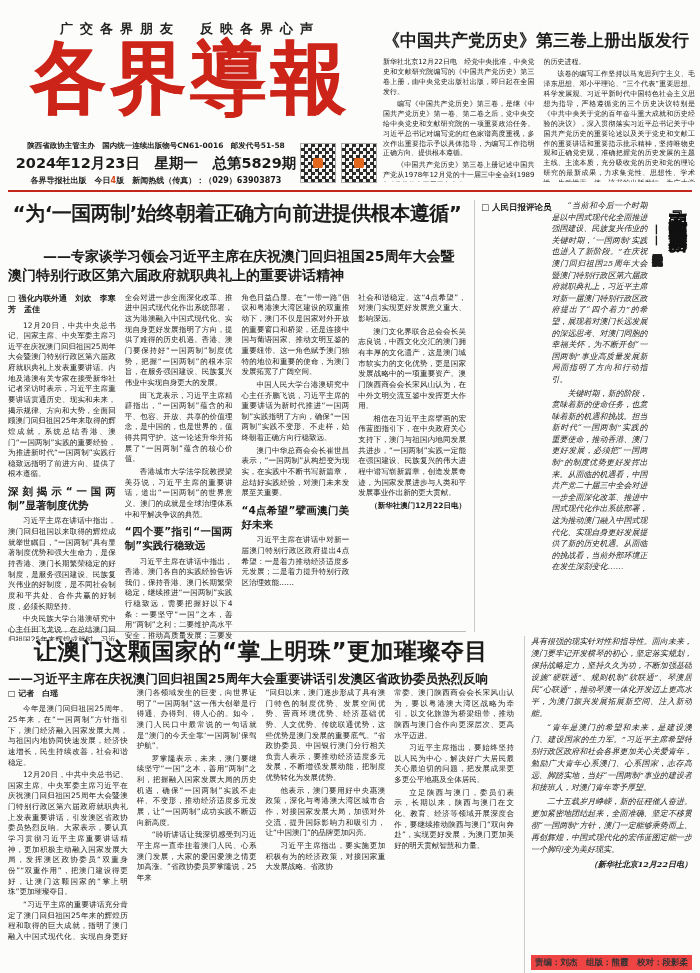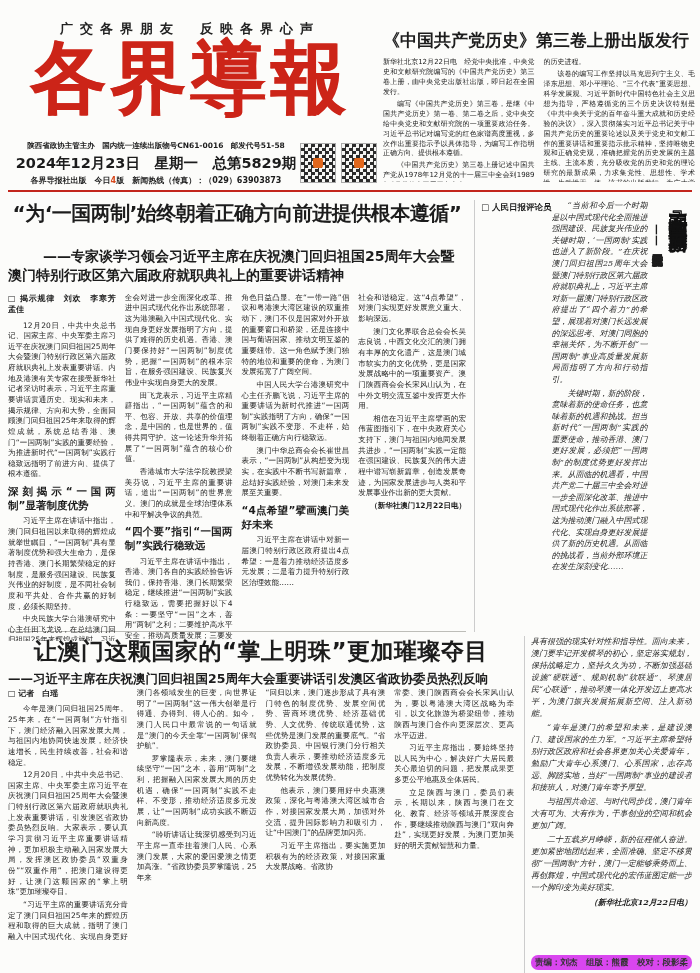--- a/index.html
+++ b/index.html
@@ -54,22 +54,22 @@
   
   .bottom{position:absolute;top:636px;left:8px;width:684px;height:337px;display:flex;gap:10px;}
   .bottom-left{width:506px;}
   .bottom-headline{font-size:23px;font-weight:900;text-align:center;letter-spacing:0.5px;white-space:nowrap;}
   .bottom-sub{font-size:12.5px;font-weight:900;margin-top:4px;white-space:nowrap;}
   .bottom-cols{display:flex;gap:9px;height:252px;overflow:hidden;}
   .commentary-bottom{width:168px;box-sizing:border-box;border-left:1px solid #ccc;padding-left:6px;
                      display:flex;flex-direction:column;}
   .comm-bottom-body{flex:1;overflow:hidden;font-style:italic;font-family:"DejaVu Serif",serif;
                     font-size:8px;line-height:1.5;text-align:justify;}
-  .footer-bar{height:15px;background:#d946ef;display:flex;align-items:center;justify-content:center;
-              font-size:8.5px;font-weight:bold;margin:4px 0 3px;color:#333;border-radius:7px;}
+  .footer-bar{height:15px;background:#ef4444;display:flex;align-items:center;justify-content:center;
+              font-size:8.5px;font-weight:bold;margin:4px 0 3px;color:#333;}
 </style>
 </head>
 <body>
 
 <div class="page">
 
   <div class="masthead-zone">
     <div class="slogan">广交各界朋友　反映各界心声</div>
     <div class="masthead">各界導報</div>
   </div>
@@ -102,21 +102,21 @@
 
   <div class="red-rule"></div>
 
   <div class="middle">
 
     <div class="lead">
       <div class="lead-headline">“为‘一国两制’始终朝着正确方向前进提供根本遵循”</div>
       <div class="lead-sub">——专家谈学习领会习近平主席在庆祝澳门回归祖国25周年大会暨澳门特别行政区第六届政府就职典礼上的重要讲话精神</div>
       <div class="lead-cols">
         <div class="col">
-            <p class="para byline">□ 揭示规律　刘欢　李寒芳　孟佳</p>
+            <p class="para byline">□ 强化内联外通　刘欢　李寒芳　孟佳</p>
             <p class="para p">12月20日，中共中央总书记、国家主席、中央军委主席习近平在庆祝澳门回归祖国25周年大会暨澳门特别行政区第六届政府就职典礼上发表重要讲话。内地及港澳有关专家在接受新华社记者采访时表示，习近平主席重要讲话贯通历史、现实和未来，揭示规律、方向和大势，全面回顾澳门回归祖国25年来取得的辉煌成就，系统总结香港、澳门“一国两制”实践的重要经验，为推进新时代“一国两制”实践行稳致远指明了前进方向、提供了根本遵循。</p>
             <p class="para subhead">深刻揭示“一国两制”显著制度优势</p>
             <p class="para p">习近平主席在讲话中指出，澳门回归祖国以来取得的辉煌成就举世瞩目，“一国两制”具有显著制度优势和强大生命力，是保持香港、澳门长期繁荣稳定的好制度，是服务强国建设、民族复兴伟业的好制度，是不同社会制度和平共处、合作共赢的好制度，必须长期坚持。</p>
             <p class="para p">中央民族大学台港澳研究中心主任田飞龙说，在总结澳门回归祖国25年来辉煌成就时，习近平主席从“一国两制”制度体系不断完善、经济社会发展实现历史性跨越、对外合作格局不断拓展三个维度进行阐述，高度肯定具有澳门特色的“一国两制”实践取得的巨大成功。</p>
           </div>
         <div class="col">
             <p class="para cont">全会对进一步全面深化改革、推进中国式现代化作出系统部署，这为港澳融入中国式现代化、实现自身更好发展指明了方向，提供了难得的历史机遇。香港、澳门要保持好“一国两制”制度优势，把握“一国两制”的根本宗旨，在服务强国建设、民族复兴伟业中实现自身更大的发展。</p>
             <p class="para p">田飞龙表示，习近平主席精辟指出，“一国两制”蕴含的和平、包容、开放、共享的价值理念，是中国的，也是世界的，值得共同守护。这一论述升华并拓展了“一国两制”蕴含的核心价值。</p>
             <p class="para p">香港城市大学法学院教授梁美芬说，习近平主席的重要讲话，道出“一国两制”的世界意义。澳门的成就是全球治理体系中和平解决争议的典范。</p>
             <p class="para subhead">“四个要”指引“一国两制”实践行稳致远</p>
@@ -182,21 +182,20 @@
             <p class="para p">习近平主席指出，要始终坚持以人民为中心，解决好广大居民最关心最迫切的问题，把发展成果更多更公平地惠及全体居民。</p>
             <p class="para p">立足陕西与澳门，委员们表示，长期以来，陕西与澳门在文化、教育、经济等领域开展深度合作，要继续推动陕西与澳门“双向奔赴”，实现更好发展，为澳门更加美好的明天贡献智慧和力量。</p>
           </div>
       </div>
     </div>
 
     <div class="commentary-bottom">
       <div class="comm-bottom-body">
           <p class="para cont">具有很强的现实针对性和指导性。面向未来，澳门要牢记开发横琴的初心，坚定落实规划，保持战略定力，坚持久久为功，不断加强基础设施“硬联通”、规则机制“软联通”、琴澳居民“心联通”，推动琴澳一体化开发迈上更高水平，为澳门振兴发展拓展新空间、注入新动能。</p>
           <p class="para p">“青年是澳门的希望和未来，是建设澳门、建设国家的生力军。”习近平主席希望特别行政区政府和社会各界更加关心关爱青年，勉励广大青年心系澳门、心系国家，志存高远、脚踏实地，当好“一国两制”事业的建设者和接班人，对澳门青年寄予厚望。</p>
-          <p class="para p">与祖国共命运、与时代同步伐，澳门青年大有可为、大有作为，干事创业的空间和机会更加广阔。</p>
           <p class="para p">二十五载岁月峥嵘，新的征程催人奋进。更加紧密地团结起来，全面准确、坚定不移贯彻“一国两制”方针，澳门一定能够乘势而上、再创辉煌，中国式现代化的宏伟蓝图定能一步一个脚印变为美好现实。</p>
           <p class="para attr">（新华社北京12月22日电）</p>
         </div>
       <div class="footer-bar">责编：刘杰　组版：熊霞　校对：段影柔</div>
     </div>
 
   </div>
 
 </div>
 

